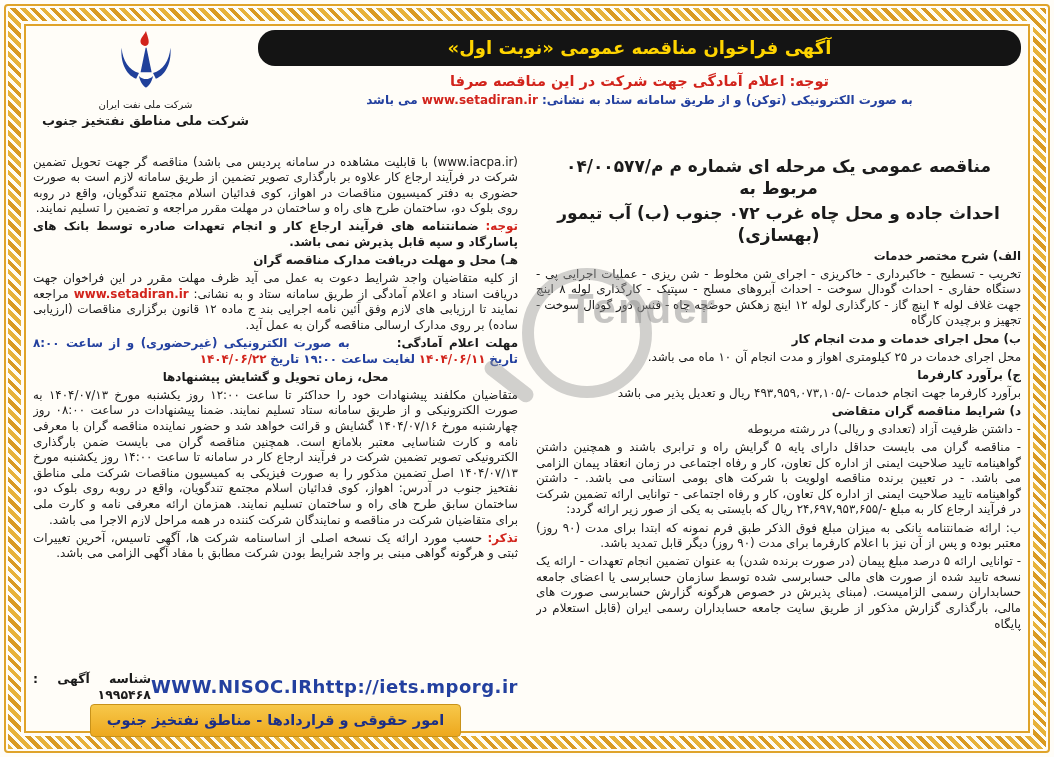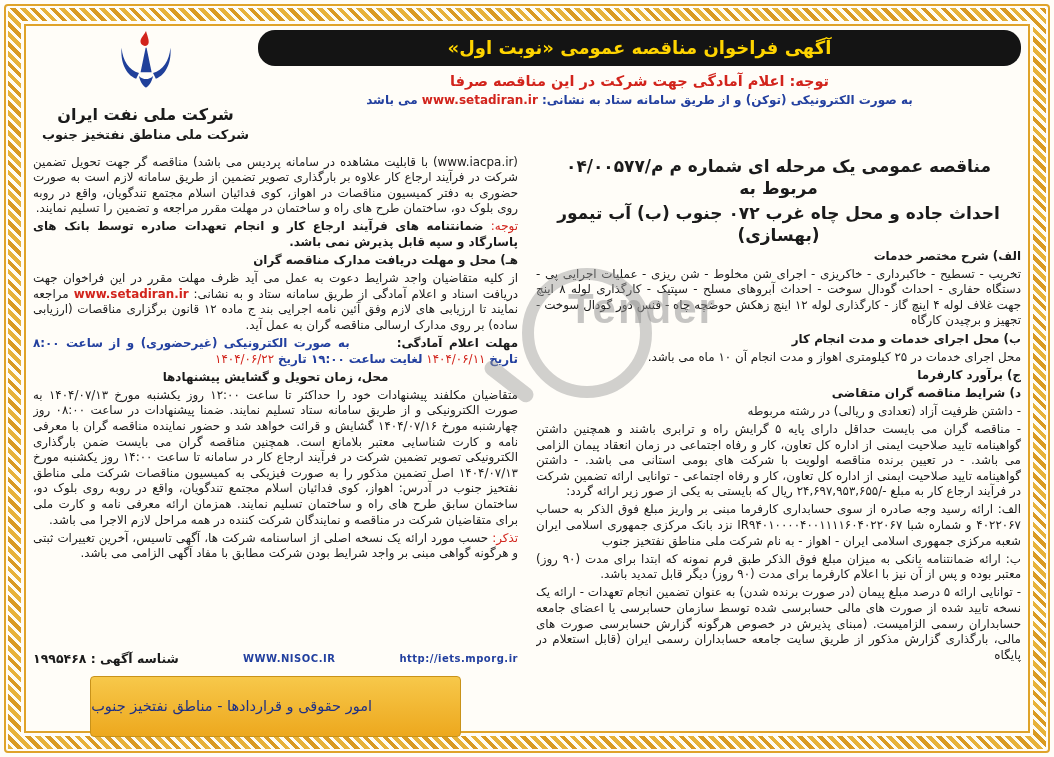--- a/index.html
+++ b/index.html
@@ -18,44 +18,44 @@
   
   .header{display:flex;gap:0;height:120px;align-items:flex-start;}
   .header-main{flex:1;min-width:0;padding-top:1px;}
   .title-banner{background:var(--banner_bg,#141414);color:var(--banner_text,#ffd400);
     font-weight:bold;font-size:18px;text-align:center;border-radius:17px;padding:7px 12px 8px;}
   .notice-red{color:var(--red,#d2241c);font-weight:bold;text-align:center;font-size:14.5px;margin-top:7px;}
   .notice-blue{color:var(--blue,#23409f);font-weight:bold;text-align:center;font-size:12px;margin-top:4px;}
   .url-red{color:var(--red,#d2241c);direction:ltr;unicode-bidi:isolate;font-weight:bold;}
   .header-brand{width:225px;text-align:center;flex:none;}
   .logo{display:block;margin:0 auto;}
-  .company1{font-weight:bold;font-size:16px;margin-top:16px;}
+  .company1{font-weight:normal;font-size:10px;margin-top:10px;}
   .company2{font-weight:bold;font-size:13px;margin-top:3px;}
 
   
   .columns{display:flex;gap:18px;height:585px;margin-top:3px;}
   .col{flex:1;min-width:0;text-align:justify;font-size:11.9px;line-height:1.31;overflow:hidden;}
   .col p{margin:2.5px 0;}
   .h{font-weight:bold;}
   .center{text-align:center;}
   .intro{font-weight:bold;font-size:17px;text-align:center;margin:1px 0 3px;}
-  .red{color:var(--red,#d2241c);font-weight:normal;}
+  .red{color:var(--red,#d2241c);font-weight:bold;}
   .blue{color:var(--blue,#23409f);font-weight:bold;}
   .ink{color:var(--ink,#1b1b1b);font-weight:bold;margin-left:41px;}
   .col-left{display:flex;flex-direction:column;}
   .col-left .text{flex:1;overflow:hidden;}
 
   
   .footer-links{height:24px;display:flex;justify-content:space-between;align-items:center;font-weight:bold;margin-top:2px;}
   .ad-id{font-size:12.5px;color:var(--ink,#1b1b1b);}
-  .site{color:var(--blue,#23409f);font-size:10px;direction:ltr;unicode-bidi:isolate;letter-spacing:.5px;}
+  .site{color:var(--blue,#23409f);font-size:18px;direction:ltr;unicode-bidi:isolate;letter-spacing:.5px;}
   .gold-banner{margin:5px auto 0;width:76%;
     background:linear-gradient(var(--gold_banner_a,#f7c84a),var(--gold_banner_b,#eda81e));
-    color:var(--gold_banner_text,#1c2f86);font-weight:normal;text-align:left;font-size:14.5px;
-    border-radius:4px;padding:20px 0;border:1px solid #c8921a;}
+    color:var(--gold_banner_text,#1c2f86);font-weight:bold;text-align:center;font-size:14.5px;
+    border-radius:4px;padding:6px 0;border:1px solid #c8921a;}
 
   
   .watermark{position:absolute;top:282px;left:450px;width:420px;height:140px;direction:ltr;z-index:3;pointer-events:none;}
   .wm-lens{position:absolute;left:72px;top:-14px;width:106px;height:106px;border:12px solid #9a9a9a;border-radius:50%;opacity:.45;}
   .wm-handle{position:absolute;left:30px;top:92px;width:58px;height:15px;background:#9a9a9a;border-radius:8px;transform:rotate(38deg);opacity:.45;}
   .wm-text{position:absolute;left:118px;top:3px;font-family:Liberation Sans, sans-serif;font-size:42px;font-weight:bold;color:#8f8f8f;opacity:.5;letter-spacing:2px;}
 </style>
 </head>
 <body>
 
@@ -101,24 +101,24 @@
     <div class="columns">
 
       <div class="col col-right">
         <p class="intro">مناقصه عمومی یک مرحله ای شماره م م/۰۴/۰۰۵۷۷ مربوط به</p>
         <p class="intro">احداث جاده و محل چاه غرب ۰۷۲ جنوب (ب) آب تیمور (بهسازی)</p>
         <p class="h">الف) شرح مختصر خدمات</p>
         <p>تخریب - تسطیح - خاکبرداری - خاکریزی - اجرای شن مخلوط - شن ریزی - عملیات اجرایی پی - دستگاه حفاری - احداث گودال سوخت - احداث آبروهای مسلح - سپتیک - کارگذاری لوله ۸ اینچ جهت غلاف لوله ۴ اینچ گاز - کارگذاری لوله ۱۲ اینچ زهکش حوضچه چاه - فنس دور گودال سوخت - تجهیز و برچیدن کارگاه</p>
         <p class="h">ب) محل اجرای خدمات و مدت انجام کار</p>
         <p>محل اجرای خدمات در ۲۵ کیلومتری اهواز و مدت انجام آن ۱۰ ماه می باشد.</p>
         <p class="h">ج) برآورد کارفرما</p>
+        <p>برآورد کارفرما جهت انجام خدمات -/۴۹۳,۹۵۹,۰۷۳,۱۰۵ ریال و تعدیل پذیر می باشد</p>
         <p class="h">د) شرایط مناقصه گران متقاضی</p>
         <p>- داشتن ظرفیت آزاد (تعدادی و ریالی) در رشته مربوطه</p>
         <p>- مناقصه گران می بایست حداقل دارای پایه ۵ گرایش راه و ترابری باشند و همچنین داشتن گواهینامه تایید صلاحیت ایمنی از اداره کل تعاون، کار و رفاه اجتماعی در زمان انعقاد پیمان الزامی می باشد. - در تعیین برنده مناقصه اولویت با شرکت های بومی استانی می باشد. - داشتن گواهینامه تایید صلاحیت ایمنی از اداره کل تعاون، کار و رفاه اجتماعی - توانایی ارائه تضمین شرکت در فرآیند ارجاع کار به مبلغ -/۲۴,۶۹۷,۹۵۳,۶۵۵ ریال که بایستی به یکی از صور زیر ارائه گردد:</p>
-        <p>الف: ارائه رسید وجه صادره از سوی حسابداری کارفرما مبنی بر واریز مبلغ فوق الذکر به حساب ۴۰۲۲۰۶۷ و شماره شبا IR۹۴۰۱۰۰۰۰۴۰۰۱۱۱۱۶۰۴۰۲۲۰۶۷ نزد بانک مرکزی جمهوری اسلامی ایران شعبه مرکزی جمهوری اسلامی ایران - اهواز - به نام شرکت ملی مناطق نفتخیز جنوب</p>
         <p>ب: ارائه ضمانتنامه بانکی به میزان مبلغ فوق الذکر طبق فرم نمونه که ابتدا برای مدت (۹۰ روز) معتبر بوده و پس از آن نیز با اعلام کارفرما برای مدت (۹۰ روز) دیگر قابل تمدید باشد.</p>
         <p>- توانایی ارائه ۵ درصد مبلغ پیمان (در صورت برنده شدن) به عنوان تضمین انجام تعهدات - ارائه یک نسخه تایید شده از صورت های مالی حسابرسی شده توسط سازمان حسابرسی یا اعضای جامعه حسابداران رسمی الزامیست. (مبنای پذیرش در خصوص هرگونه گزارش حسابرسی صورت های مالی، بارگذاری گزارش مذکور از طریق سایت جامعه حسابداران رسمی ایران (قابل استعلام در پایگاه</p>
       </div>
 
       <div class="col col-left">
         <div class="text">
           <p>(www.iacpa.ir) با قابلیت مشاهده در سامانه پردیس می باشد) مناقصه گر جهت تحویل تضمین شرکت در فرآیند ارجاع کار علاوه بر بارگذاری تصویر تضمین از طریق سامانه لازم است به صورت حضوری به دفتر کمیسیون مناقصات در اهواز، کوی فدائیان اسلام مجتمع تندگویان، واقع در روبه روی بلوک دو، ساختمان طرح های راه و ساختمان در مهلت مقرر مراجعه و تضمین را تسلیم نمایند.</p>
           <p>
             <span class="red">توجه:</span>
             <span class="h">ضمانتنامه های فرآیند ارجاع کار و انجام تعهدات صادره توسط بانک های پاسارگاد و سپه قابل پذیرش نمی باشد.</span>

